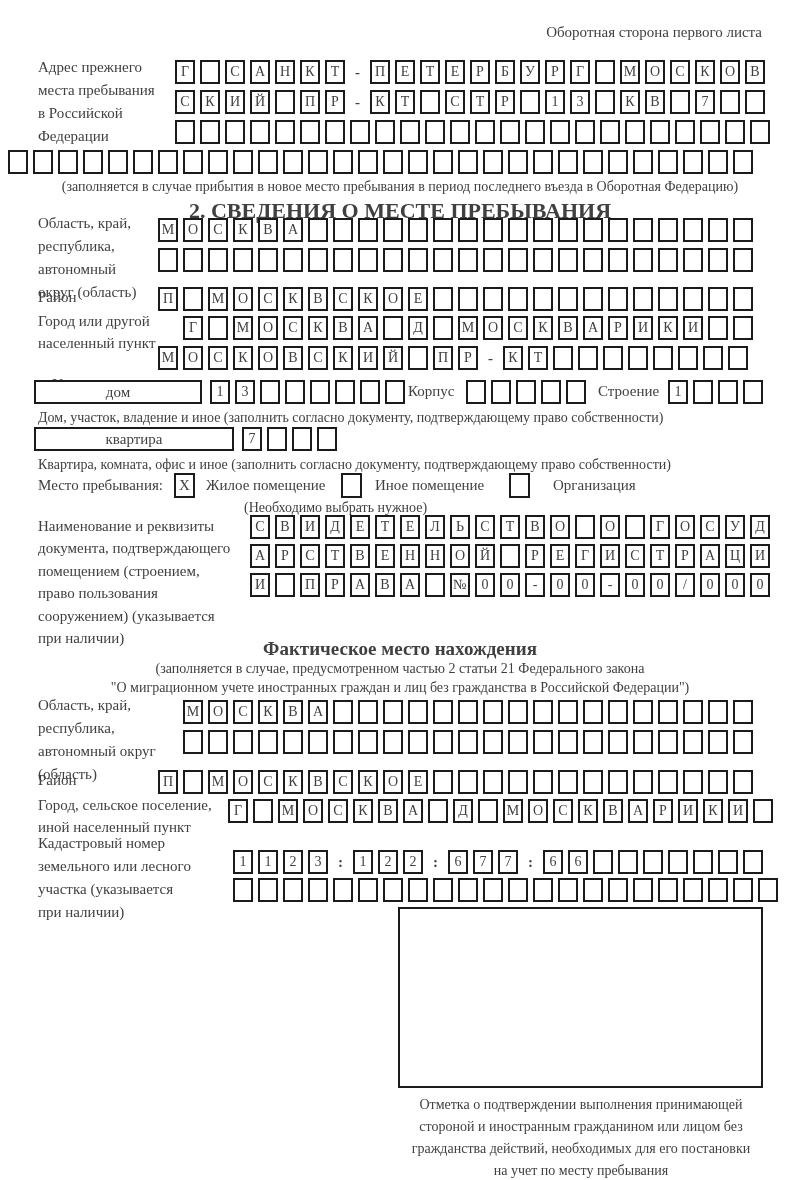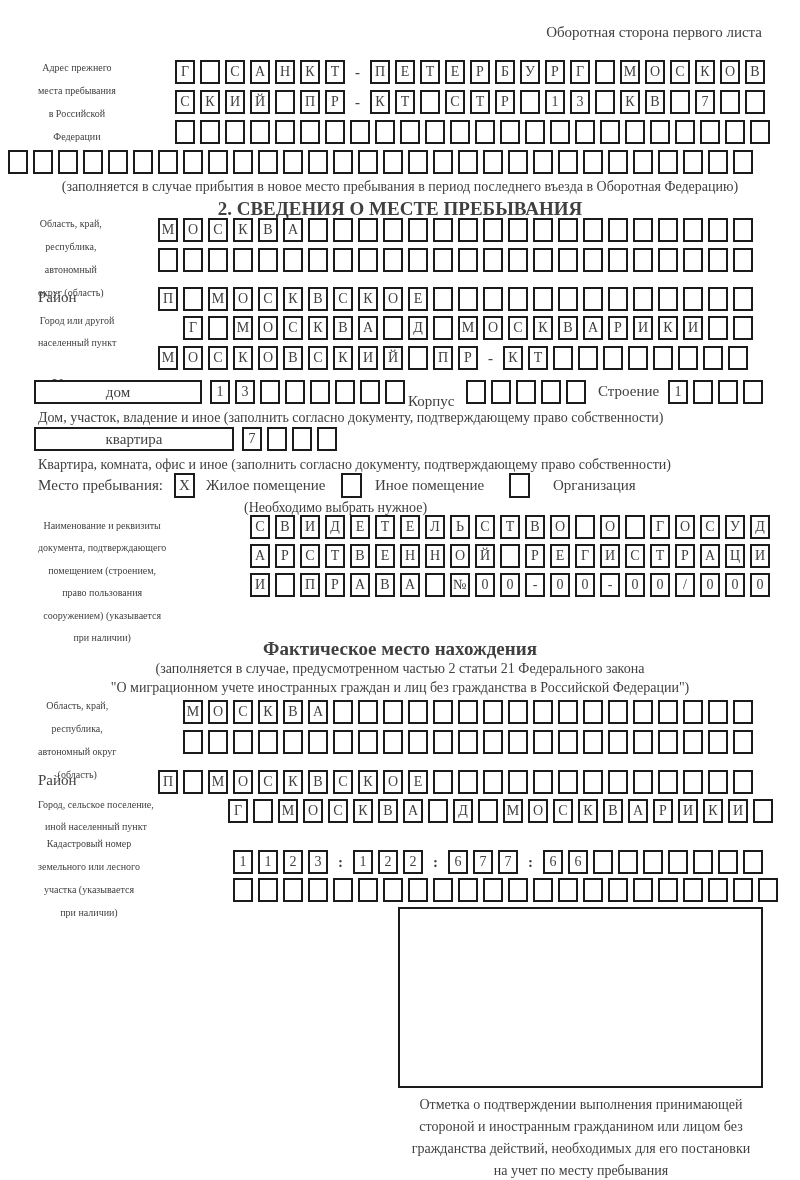--- a/index.html
+++ b/index.html
@@ -1,36 +1,36 @@
 <!DOCTYPE html>
 <html><head>
 <meta charset="utf-8">
 <style>
   html,body{margin:0;padding:0;background:#fff;}
   #page{position:relative;width:800px;height:1180px;background:#fff;color:#404040;
         font-family:"Liberation Serif",serif;overflow:hidden;}
   .abs{position:absolute;}
   .lbl{font-size:15px;white-space:nowrap;}
-  .lines div{font-size:10px;white-space:nowrap;text-align:center;}
+  .lines div{font-size:15px;white-space:nowrap;}
   .note{font-size:14px;white-space:nowrap;}
   .center{width:800px;text-align:center;}
   .bold{font-weight:bold;}
   .grid{display:flex;gap:5px;align-items:flex-start;}
   .cell{flex:0 0 auto;width:20px;height:24px;border:2px solid #1b1b1b;box-sizing:border-box;
         display:flex;align-items:center;justify-content:center;
         font-size:14px;line-height:1;background:#fff;}
   .sep{flex:0 0 auto;width:15px;height:24px;display:flex;align-items:center;justify-content:center;
        font-size:15px;font-weight:bold;line-height:1;}
   .lblbox{border:2px solid #1b1b1b;height:24px;box-sizing:border-box;display:flex;
           align-items:center;justify-content:center;font-size:15px;background:#fff;}
   .cbox{width:21px;height:25px;border:2px solid #1b1b1b;box-sizing:border-box;display:inline-flex;
         align-items:center;justify-content:center;font-size:15px;background:#fff;}
   .stampbox{border:2px solid #1b1b1b;box-sizing:border-box;background:#fff;}
   .stampnote div{font-size:14px;line-height:22px;text-align:center;white-space:nowrap;}
-  .h2title{font-size:19px;}
+  .h2title{font-size:22px;}
   .h3title{font-size:19px;}
 </style>
 </head>
 <body>
 
 <div id="page">
 
   <div class="abs lbl" style="top:24px;right:38px;">Оборотная сторона первого листа</div>
 
   <div class="abs lines" style="left:38px;top:56px;line-height:23px;">
@@ -302,21 +302,21 @@
   <div class="abs grid" style="left:210px;top:380px;">
       <span class="cell">1</span>
       <span class="cell">3</span>
       <span class="cell"></span>
       <span class="cell"></span>
       <span class="cell"></span>
       <span class="cell"></span>
       <span class="cell"></span>
       <span class="cell"></span>
     </div>
-  <div class="abs lbl" style="left:408px;top:393px;">Корпус</div>
+  <div class="abs lbl" style="left:408px;top:383px;">Корпус</div>
   <div class="abs grid" style="left:466px;top:380px;">
       <span class="cell"></span>
       <span class="cell"></span>
       <span class="cell"></span>
       <span class="cell"></span>
       <span class="cell"></span>
     </div>
   <div class="abs lbl" style="left:598px;top:383px;">Строение</div>
   <div class="abs grid" style="left:668px;top:380px;">
       <span class="cell">1</span>

